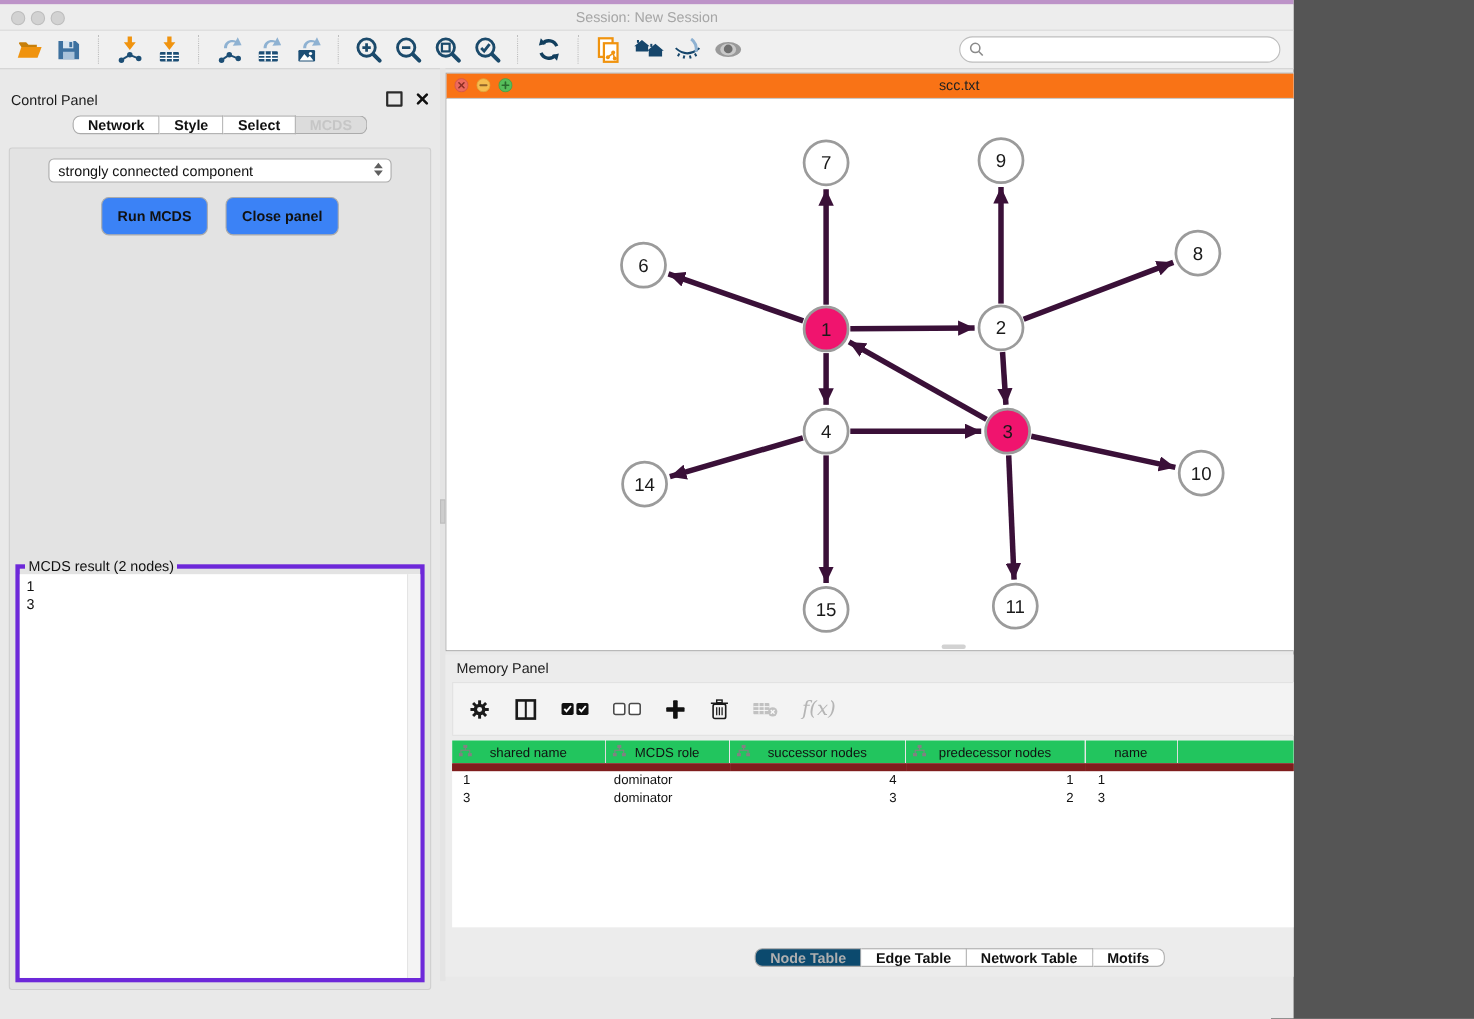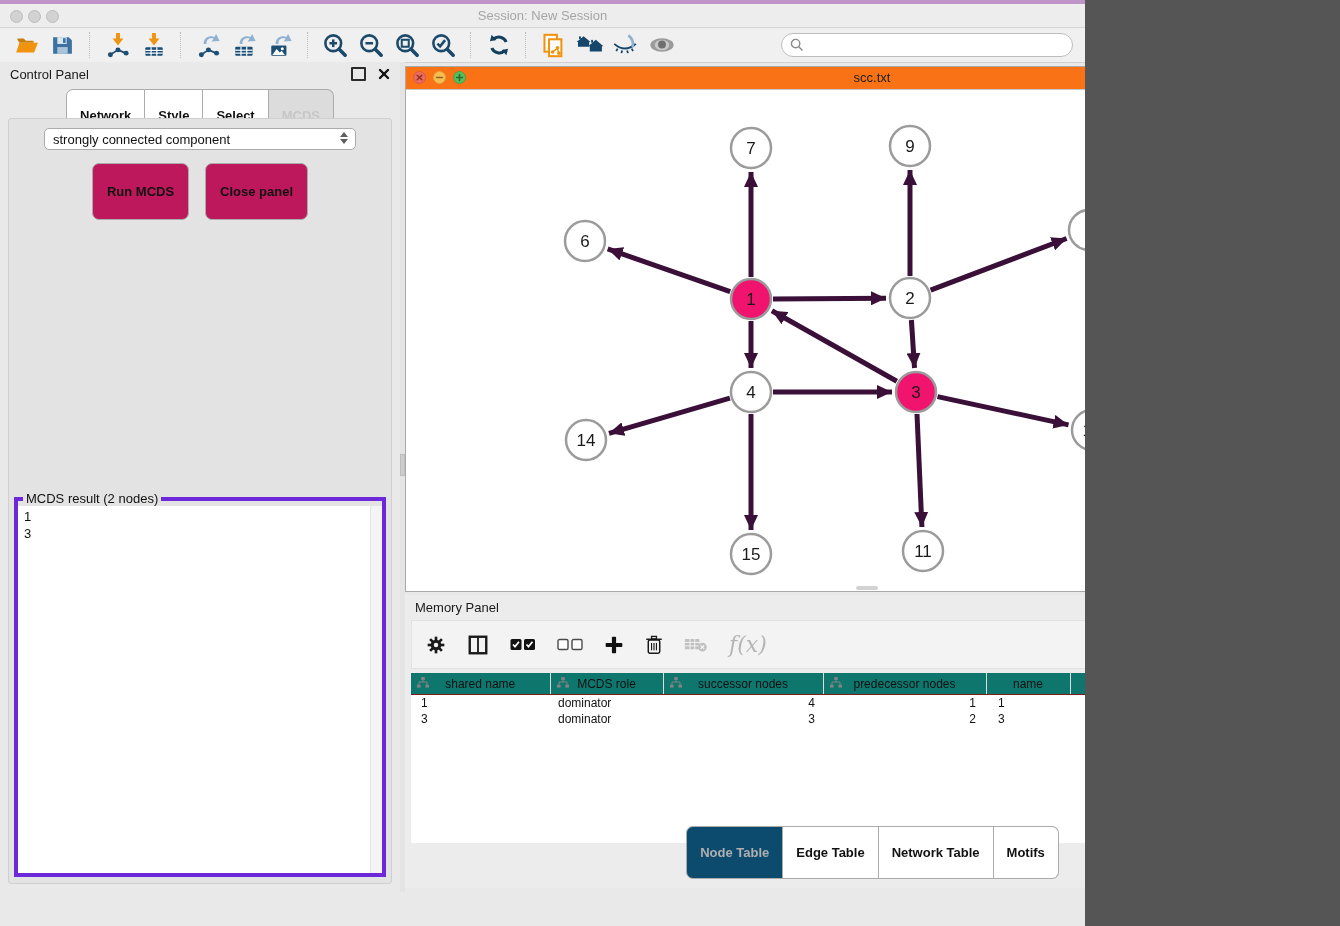--- a/index.html
+++ b/index.html
@@ -1,70 +1,70 @@
 <!DOCTYPE html>
 <html><head>
 <meta charset="utf-8">
 <style>
   html,body{margin:0;padding:0;background:#555;}
-  .app{position:relative;width:1085px;height:926px;background:#E9E9E9;font-family:"Liberation Sans",sans-serif;overflow:hidden;-webkit-font-smoothing:antialiased;}
+  .app{position:relative;width:1176px;height:926px;background:#E9E9E9;font-family:"Liberation Sans",sans-serif;overflow:hidden;-webkit-font-smoothing:antialiased;}
   
   .accent{position:absolute;top:0;left:0;right:0;height:4px;background:#BD93C8;}
   .titlebar{position:absolute;top:4px;left:0;right:0;height:23px;background:#EDEDED;border-bottom:1px solid #D6D6D6;text-align:center;font-size:13px;color:#A6A6A6;line-height:23px;}
   .dots{position:absolute;left:10px;top:6px;display:flex;gap:5px;}
   .dot{width:11px;height:11px;border-radius:50%;background:#D2D2D2;border:1px solid #BDBDBD;}
   
   .toolbar{position:absolute;top:28px;left:0;right:0;height:34px;background:#F0F0F0;border-bottom:1px solid #D0D0D0;display:flex;align-items:center;padding:0 10px;gap:3px;}
   .tbi{width:33px;height:32px;display:flex;align-items:center;justify-content:center;cursor:pointer;}
   .sep{width:1px;height:26px;border-left:1px dotted #BDBDBD;margin:0 7px;}
   .search{margin-left:auto;position:relative;width:292px;height:24px;margin-right:2px;}
   .search input{width:100%;height:100%;border:1px solid #BDBDBD;border-radius:13px;background:#fff;padding:0 10px 0 28px;font-size:13px;outline:none;box-sizing:border-box;color:#333;}
   .search .mag{position:absolute;left:9px;top:5px;}
   
-  .control-panel{position:absolute;top:62px;left:0;width:400px;height:830px;background:#E9E9E9;}
+  .control-panel{position:absolute;top:78px;left:0;width:400px;height:830px;background:#E9E9E9;}
   .panel-head{height:24px;display:flex;align-items:center;padding:0 10px;font-size:13px;color:#1a1a1a;}
   .panel-head .spacer{flex:1;}
   .float-btn{width:11px;height:10px;border:2px solid #2b2b2b;border-radius:1px;margin-right:12px;cursor:pointer;}
   .close-x{cursor:pointer;display:flex;}
   .tabs-row{display:flex;justify-content:center;margin-top:3px;}
-  .tab{font-size:13px;font-weight:700;padding:18px 13px;background:#fff;border:1px solid #ABABAB;border-left:none;color:#111;cursor:pointer;white-space:nowrap;}
+  .tab{font-size:13px;font-weight:700;padding:0 13px;background:#fff;border:1px solid #ABABAB;border-left:none;color:#111;cursor:pointer;white-space:nowrap;}
   .tab.rl{border-left:1px solid #ABABAB;border-radius:7px 0 0 7px;}
   .tab.rr{border-radius:0 7px 7px 0;}
   .tab.active{background:#DCDCDC;color:#C6C6C6;}
   .cp-content{position:absolute;top:56px;left:8px;right:8px;bottom:8px;background:#E3E3E3;border:1px solid #CFCFCF;border-radius:3px;}
   .opt-label{margin-top:17px;text-align:center;font-size:13px;font-weight:700;color:#111;}
   .dropdown{margin:9px auto 0;width:312px;height:22px;background:#fff;border:1px solid #ABABAB;border-radius:5px;display:flex;align-items:center;padding:0 8px;font-size:13px;color:#111;position:relative;box-sizing:border-box;cursor:pointer;}
   .dd-arrows{position:absolute;right:7px;top:3px;display:flex;flex-direction:column;gap:2px;}
   .tri-up{width:0;height:0;border-left:4px solid transparent;border-right:4px solid transparent;border-bottom:5px solid #5f5f5f;}
   .tri-dn{width:0;height:0;border-left:4px solid transparent;border-right:4px solid transparent;border-top:5px solid #5f5f5f;}
   .btn-row{display:flex;justify-content:center;gap:16px;margin-top:13px;}
-  .btn{font-size:13px;font-weight:700;padding:20px 14px;background:#be185d;border:1px solid #ABABAB;border-radius:7px;color:#111;cursor:pointer;text-align:right;}
+  .btn{font-size:13px;font-weight:700;padding:9px 14px;background:#3b82f6;border:1px solid #ABABAB;border-radius:7px;color:#111;cursor:pointer;text-align:right;}
   fieldset.result{position:absolute;top:372px;left:5px;right:5px;bottom:6px;border:4px solid #6d28d9;margin:0;padding:0;display:flex;flex-direction:column;}
   fieldset.result legend{font-size:13px;margin-left:5px;padding:0 3px;color:#111;}
   .result-area{flex:1;display:flex;background:#fff;}
   .result-text{flex:1;font-size:13px;line-height:17px;padding:2px 6px;white-space:pre;color:#111;margin:0;font-family:"Liberation Sans",sans-serif;}
   .result-scroll{width:11px;background:#F4F4F4;border-left:1px solid #E4E4E4;}
   
   .divider{position:absolute;top:62px;left:400px;width:5px;height:830px;background:#E4E4E4;}
   .grip{position:absolute;top:392px;left:0;width:5px;height:22px;background:#CDCDCD;border:1px solid #BDBDBD;box-sizing:border-box;}
   
   .network-window{position:absolute;top:66px;left:405px;width:934px;height:526px;border:1px solid #A9A9A9;background:#fff;box-sizing:border-box;}
   .nw-titlebar{height:22px;background:#f97316;border-bottom:1px solid #C9C9C9;position:relative;text-align:center;font-size:13px;line-height:22px;color:#222;}
   .lights{position:absolute;left:7px;top:4px;display:flex;gap:7px;}
   .nw-canvas{position:absolute;top:23px;left:0;right:0;bottom:0;background:#fff;}
   .nw-canvas svg{position:absolute;inset:0;}
   .h-scroll{position:absolute;bottom:1px;left:450px;width:22px;height:4px;background:#D2D2D2;border-radius:2px;}
   
   .table-panel{position:absolute;top:595px;left:405px;width:935px;height:293px;background:#ECECEC;box-sizing:border-box;}
   .tp-toolbar{margin:1px 6px 0;height:47px;background:#F3F3F3;border:1px solid #E2E2E2;display:flex;align-items:center;gap:21px;padding:0 14px;}
   .tpi{display:flex;align-items:center;justify-content:center;cursor:pointer;}
-  .fx{font-family:"DejaVu Serif",serif;font-style:italic;font-size:22px;color:#B5B5B5;}
+  .fx{font-family:"DejaVu Serif",serif;font-style:italic;font-size:18px;color:#B5B5B5;}
   .tp-table{position:absolute;top:78px;left:6px;right:6px;bottom:45px;background:#fff;overflow:hidden;}
   table.tbl{width:100%;border-collapse:collapse;table-layout:fixed;font-size:12px;}
-  .tbl th{height:19px;background:#0f766e;border-right:1px solid #DCDCDC;border-bottom:1px solid #7f1d1d;font-weight:400;font-size:12px;color:#111;position:relative;overflow:hidden;white-space:nowrap;}
+  .tbl th{height:19px;background:#22c55e;border-right:1px solid #DCDCDC;border-bottom:7px solid #7f1d1d;font-weight:400;font-size:12px;color:#111;position:relative;overflow:hidden;white-space:nowrap;}
   .tbl th .th-icon{position:absolute;left:6px;top:4px;}
   .tbl th.cfill{border-right:none;}
   .tbl td{height:16px;padding:0 8px;color:#111;overflow:hidden;white-space:nowrap;}
   .tbl td.c0{padding-left:10px;}
   .tbl td.c2,.tbl td.c3{text-align:right;}
   .tbl td.c3{padding-right:10px;}
   .tbl td.c4{padding-left:12px;}
   .tp-scroll{position:absolute;right:0;top:0;bottom:0;width:11px;background:#F2F2F2;border-left:1px solid #E2E2E2;}
   .tp-tabs{position:absolute;bottom:9px;left:0;right:0;display:flex;justify-content:center;}
   .tp-tabs .tab.active{background:#0c4a6e;color:#AFAFAF;}

